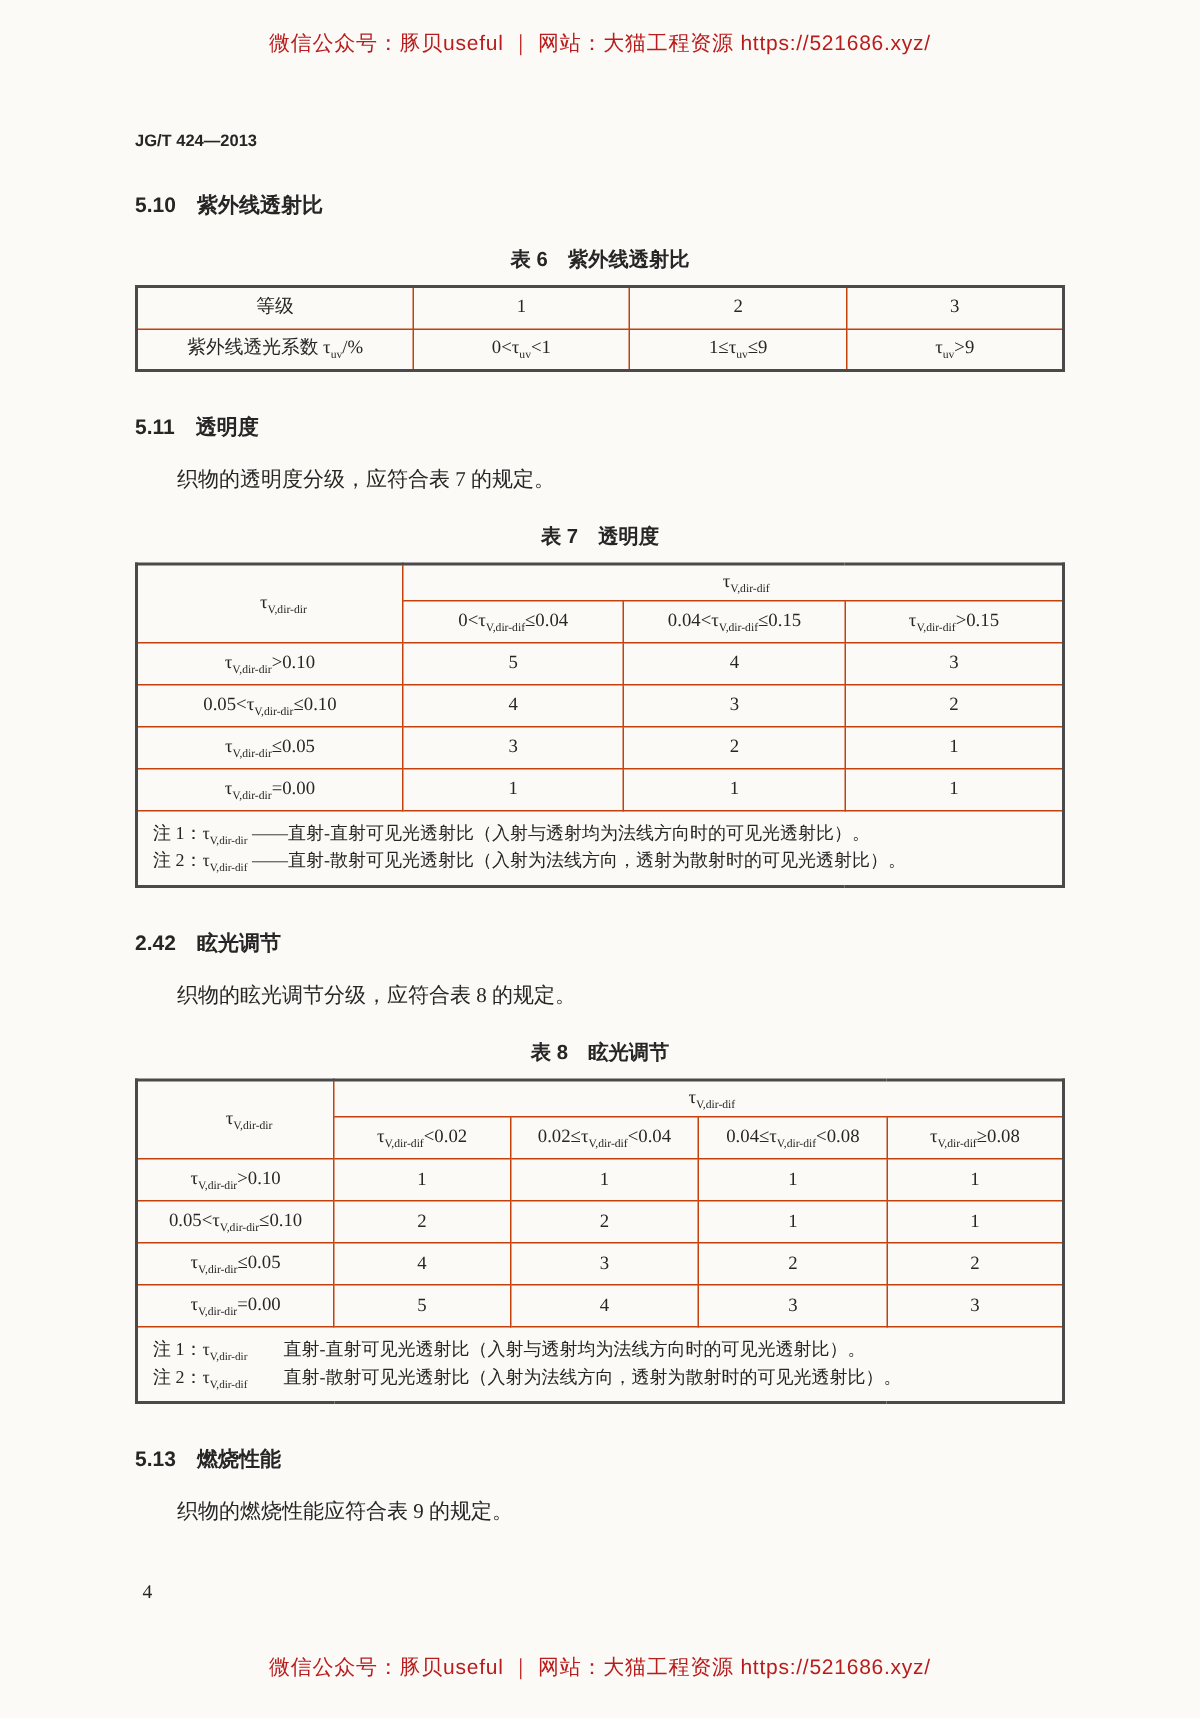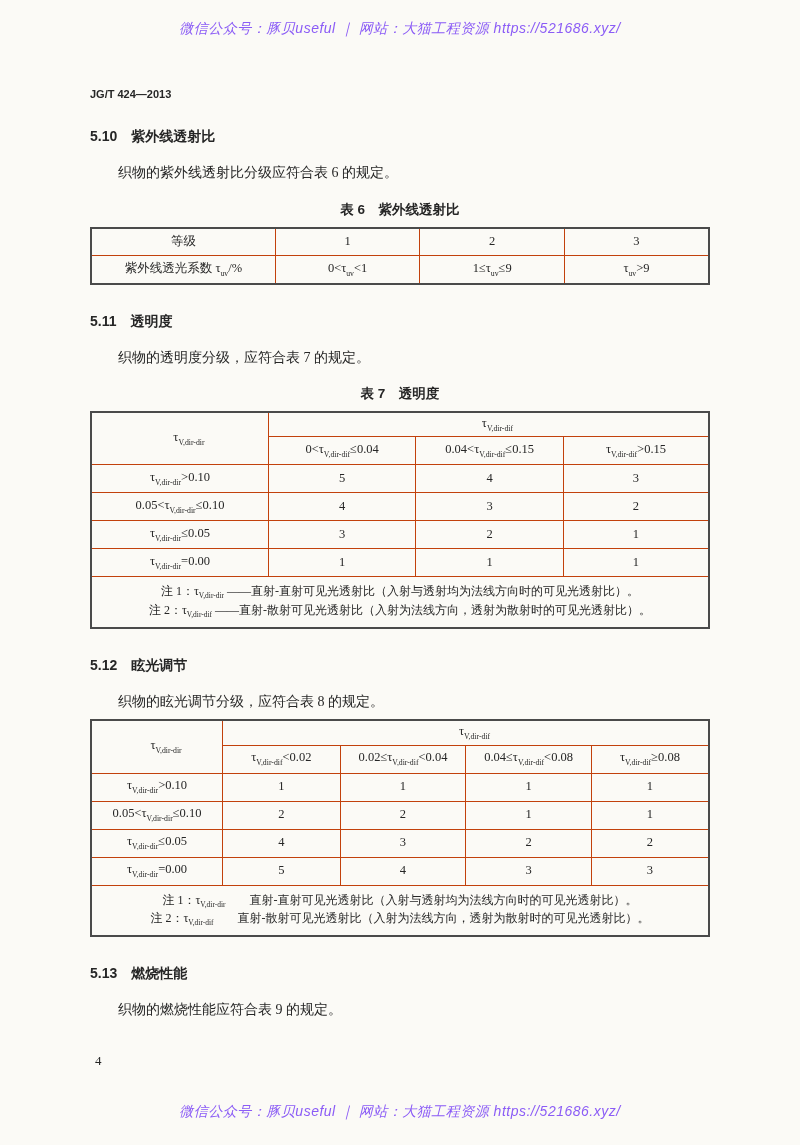--- a/index.html
+++ b/index.html
@@ -6,26 +6,25 @@
   html, body { margin: 0; padding: 0; }
   body {
     width: 800px; height: 1145px;
     background: #fbfaf6;
     color: #262626;
     font-family: "Liberation Serif", "DejaVu Serif", serif;
     position: relative;
     overflow: hidden;
   }
   .watermark {
-    color: #8b5cf6;
+    color: #b91c1c;
     font-family: "Liberation Sans", "DejaVu Sans", sans-serif;
     font-size: 14px;
     text-align: center;
     letter-spacing: 0.5px;
-    font-style: italic;
   }
   .wm-top { padding-top: 20px; }
   .wm-bottom { position: absolute; bottom: 24px; left: 0; right: 0; }
   .content { padding: 0 90px; }
   .doc-code {
     margin-top: 50px;
     font-size: 11px; font-weight: bold;
     font-family: "Liberation Sans", "DejaVu Sans", sans-serif;
   }
   .section-heading {
@@ -62,42 +61,41 @@
     line-height: 1.25;
   }
   table.data-table tr.thin td { height: 20px; padding-left: 24px; }
   sub { font-size: 0.62em; }
   td.notes-cell {
     text-align: left !important;
     font-size: 12px;
     padding: 5px 10px !important;
     height: auto !important;
   }
-  td.notes-cell .note-line { margin: 2px 0; text-align: center; }
+  td.notes-cell .note-line { margin: 2px 0; }
   .page-number {
     position: absolute;
     left: 95px; bottom: 76px;
     font-size: 13px;
   }
 </style>
 </head>
 <body>
 
 <div>
 
   <div class="watermark wm-top">微信公众号：豚贝useful ｜ 网站：大猫工程资源 https://521686.xyz/</div>
 
   <div class="content">
 
     <div class="doc-code">JG/T 424—2013</div>
 
     <div class="section-heading">
       <span>5.10</span><span class="title">紫外线透射比</span>
     </div>
-    <p class="body-text">织物的紫外线透射比分级应符合表 6 的规定。</p>
 
     <div class="table-caption">表 6　紫外线透射比</div>
     <table class="data-table">
       <colgroup>
           <col style="width:185px">
           <col style="width:145px">
           <col style="width:145px">
           <col style="width:145px">
         </colgroup>
       <tbody>
@@ -166,24 +164,25 @@
       <tr>
         <td colspan="4" class="notes-cell">
           <div class="note-line">注 1：τ<sub>V,dir-dir</sub> ——直射-直射可见光透射比（入射与透射均为法线方向时的可见光透射比）。</div>
           <div class="note-line">注 2：τ<sub>V,dir-dif</sub> ——直射-散射可见光透射比（入射为法线方向，透射为散射时的可见光透射比）。</div>
         </td>
       </tr>
     </tbody>
       </table>
 
     <div class="section-heading">
-      <span>5.12</span><span class="title">眩光调节</span>
+      <span>2.42</span><span class="title">眩光调节</span>
     </div>
     <p class="body-text">织物的眩光调节分级，应符合表 8 的规定。</p>
 
+    <div class="table-caption">表 8　眩光调节</div>
     <table class="data-table">
       <colgroup>
           <col style="width:132px">
           <col style="width:118px">
           <col style="width:126px">
           <col style="width:126px">
           <col style="width:118px">
         </colgroup>
       <tbody>
           <tr class="thin">

